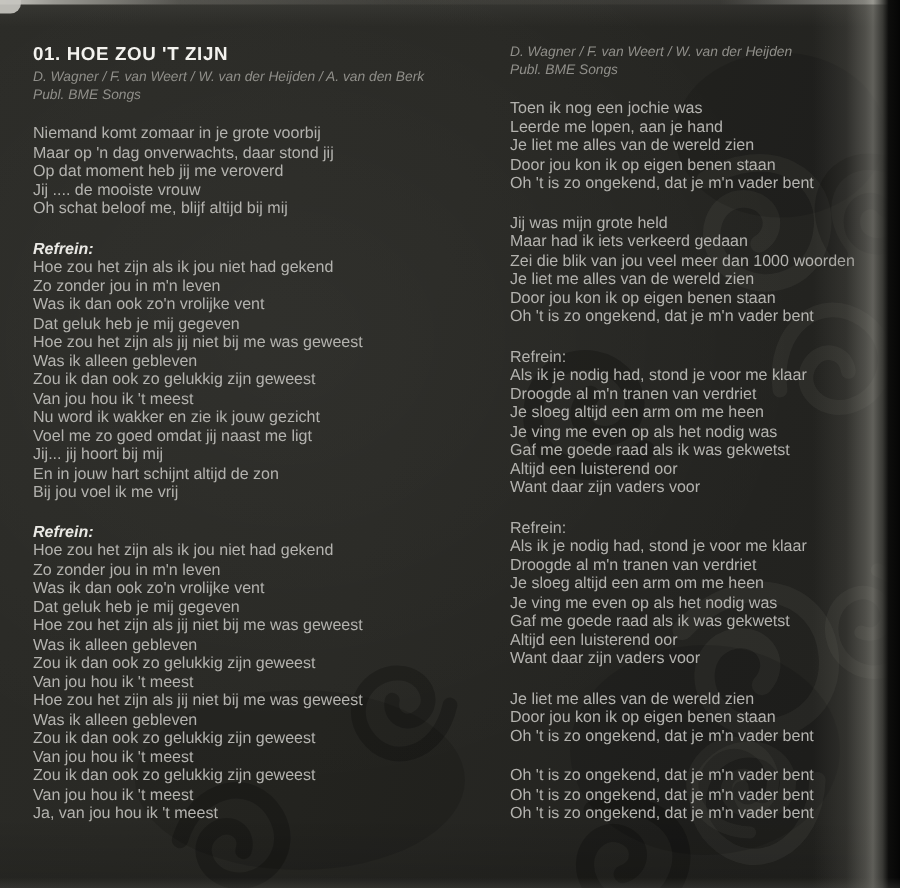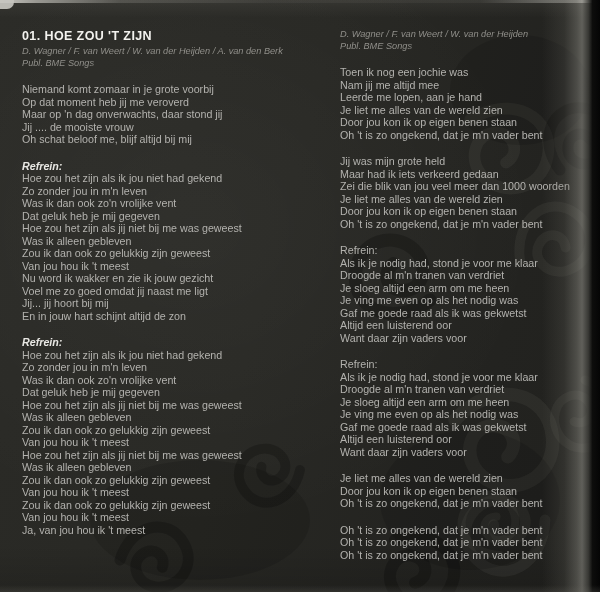--- a/index.html
+++ b/index.html
@@ -108,39 +108,40 @@
 
   <div class="columns">
 
     <section class="col col-0">
       <h2 class="title">01. HOE ZOU 'T ZIJN</h2>
       <div class="credits">D. Wagner / F. van Weert / W. van der Heijden / A. van den Berk</div>
       <div class="credits">Publ. BME Songs</div>
       <div class="sections">
           <div class="section">
             <div class="line">Niemand komt zomaar in je grote voorbij</div>
+            <div class="line">Maar op 'n dag onverwachts, daar stond jij</div>
             <div class="line">Op dat moment heb jij me veroverd</div>
-            <div class="line">Maar op 'n dag onverwachts, daar stond jij</div>
             <div class="line">Jij .... de mooiste vrouw</div>
             <div class="line">Oh schat beloof me, blijf altijd bij mij</div>
           </div>
           <div class="section">
             <div class="heading">Refrein:</div>
             <div class="line">Hoe zou het zijn als ik jou niet had gekend</div>
             <div class="line">Zo zonder jou in m'n leven</div>
             <div class="line">Was ik dan ook zo'n vrolijke vent</div>
             <div class="line">Dat geluk heb je mij gegeven</div>
             <div class="line">Hoe zou het zijn als jij niet bij me was geweest</div>
             <div class="line">Was ik alleen gebleven</div>
             <div class="line">Zou ik dan ook zo gelukkig zijn geweest</div>
             <div class="line">Van jou hou ik 't meest</div>
             <div class="line">Nu word ik wakker en zie ik jouw gezicht</div>
             <div class="line">Voel me zo goed omdat jij naast me ligt</div>
             <div class="line">Jij... jij hoort bij mij</div>
             <div class="line">En in jouw hart schijnt altijd de zon</div>
+            <div class="line">Bij jou voel ik me vrij</div>
           </div>
           <div class="section">
             <div class="heading">Refrein:</div>
             <div class="line">Hoe zou het zijn als ik jou niet had gekend</div>
             <div class="line">Zo zonder jou in m'n leven</div>
             <div class="line">Was ik dan ook zo'n vrolijke vent</div>
             <div class="line">Dat geluk heb je mij gegeven</div>
             <div class="line">Hoe zou het zijn als jij niet bij me was geweest</div>
             <div class="line">Was ik alleen gebleven</div>
             <div class="line">Zou ik dan ook zo gelukkig zijn geweest</div>
@@ -155,21 +156,20 @@
           </div>
         </div>
     </section>
 
     <section class="col col-1">
       <div class="credits">D. Wagner / F. van Weert / W. van der Heijden</div>
       <div class="credits">Publ. BME Songs</div>
       <div class="sections">
           <div class="section">
             <div class="line">Toen ik nog een jochie was</div>
-            <div class="line">Nam jij me altijd mee</div>
             <div class="line">Leerde me lopen, aan je hand</div>
             <div class="line">Je liet me alles van de wereld zien</div>
             <div class="line">Door jou kon ik op eigen benen staan</div>
             <div class="line">Oh 't is zo ongekend, dat je m'n vader bent</div>
           </div>
           <div class="section">
             <div class="line">Jij was mijn grote held</div>
             <div class="line">Maar had ik iets verkeerd gedaan</div>
             <div class="line">Zei die blik van jou veel meer dan 1000 woorden</div>
             <div class="line">Je liet me alles van de wereld zien</div>

